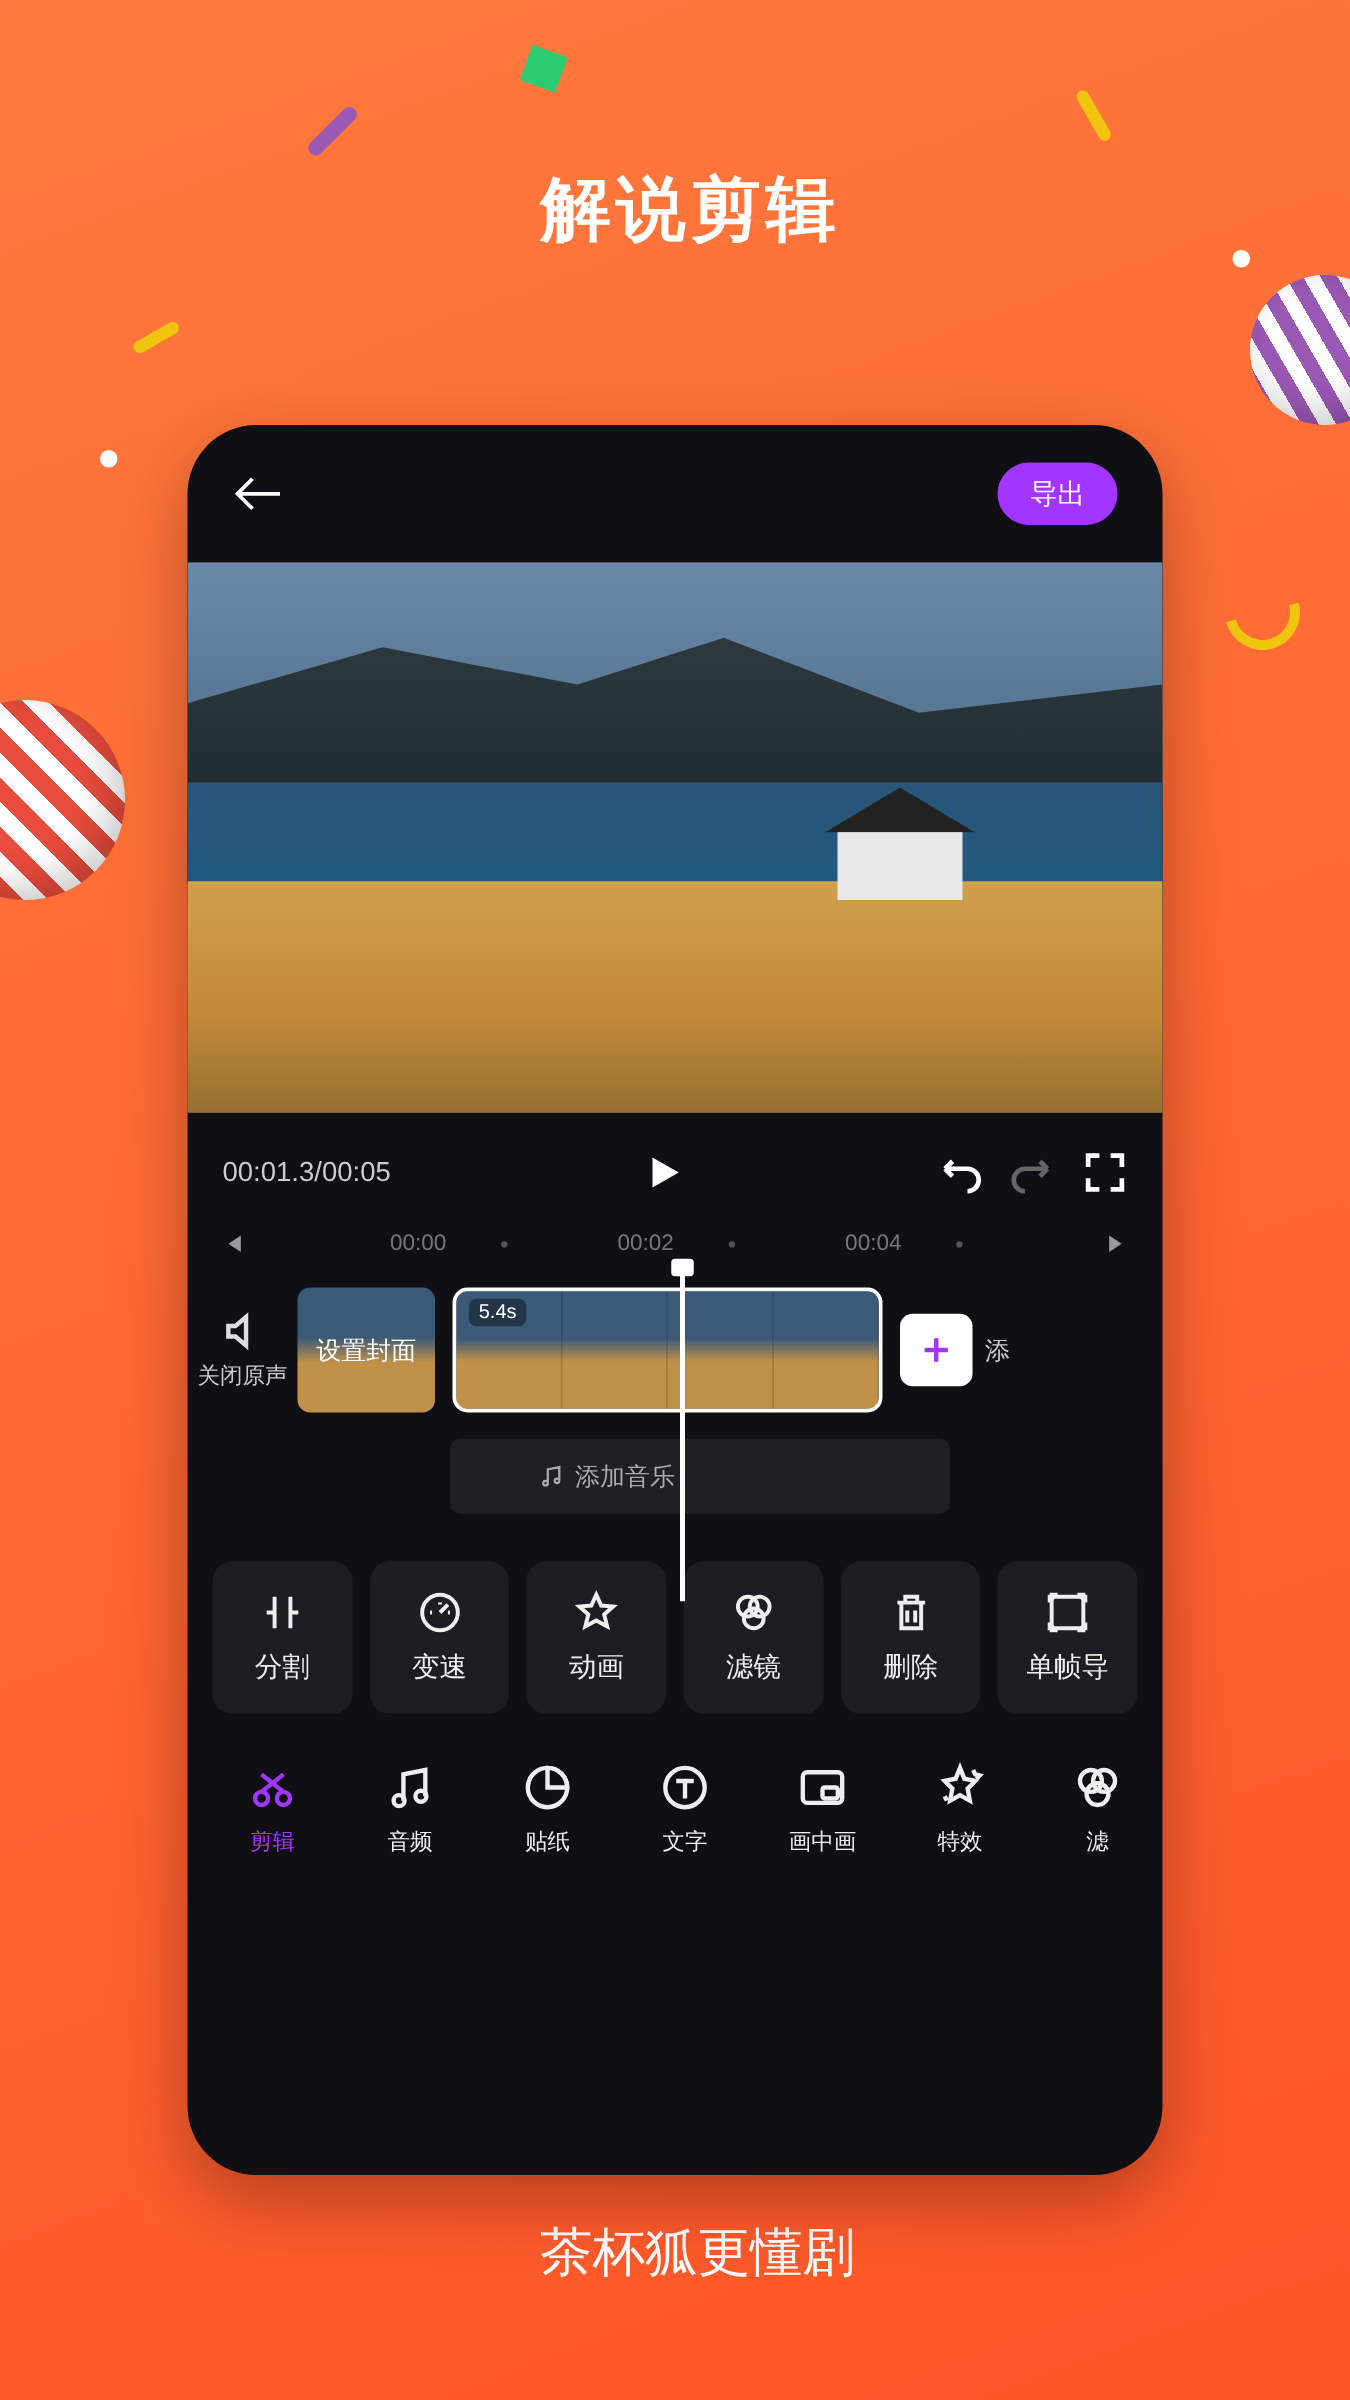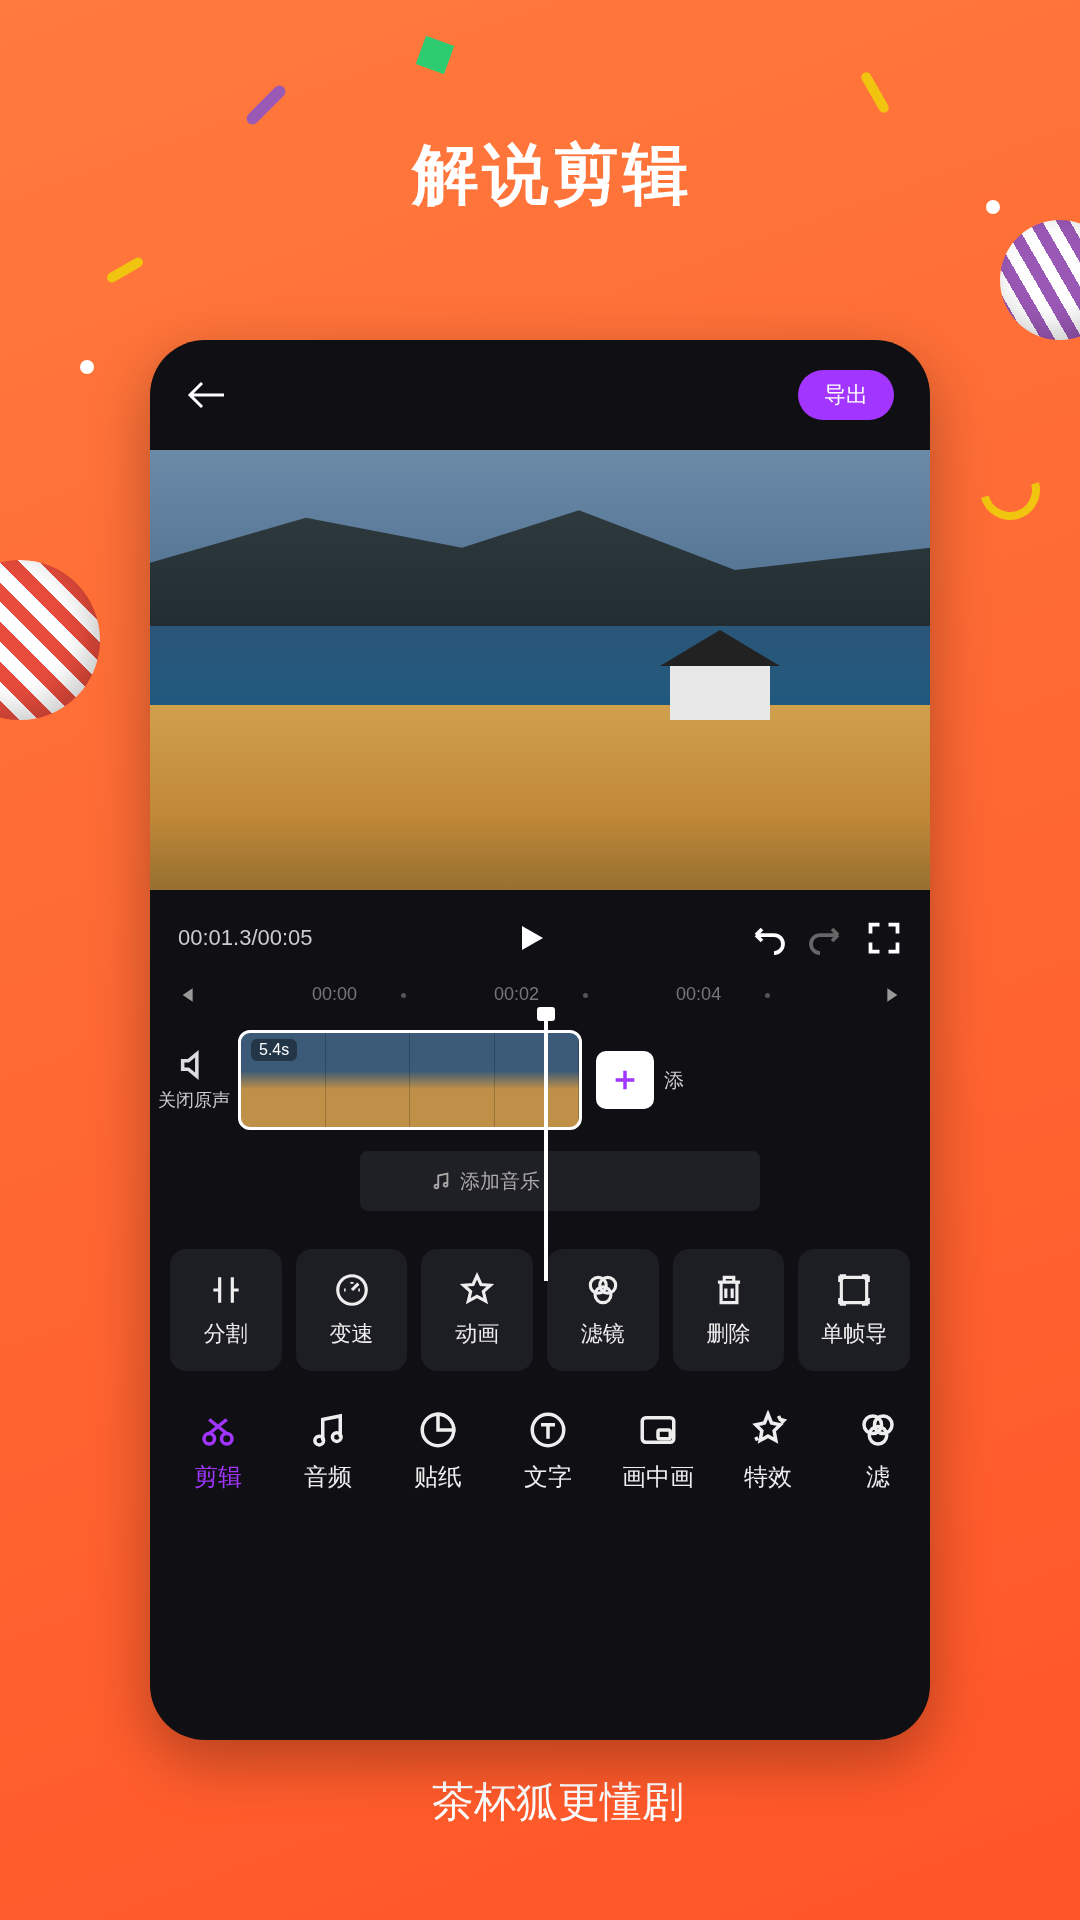--- a/index.html
+++ b/index.html
@@ -29,21 +29,21 @@
 }
 .ball1 { top: 560px; left: -60px; width: 160px; height: 160px; }
 .ball2 { top: 220px; right: -40px; width: 120px; height: 120px; background: repeating-linear-gradient(60deg, #fff 0 12px, #9b59b6 12px 24px); }
 .curl1 { position:absolute; top:460px; right:40px; width:60px; height:60px; border:8px solid #f1c40f; border-radius:50%; border-top-color:transparent; border-left-color:transparent; transform:rotate(30deg);}
 
 .promo-title {
   position: absolute;
   top: 130px;
   left: 0; right: 0;
   text-align: center;
-  font-size: 66px;
+  font-size: 56px;
   font-weight: 700;
   color: #fff;
   letter-spacing: 4px;
   padding-left: 25px;
 }
 .promo-sub {
   position: absolute;
   bottom: 90px;
   left: 0; right: 0;
   text-align: center;
@@ -191,21 +191,21 @@
 .tool-card svg { width:38px; height:38px; fill:none; stroke:#eee; stroke-width:2; }
 
 .bottom-nav {
   display:flex; gap:14px;
   padding: 14px 20px 30px;
   overflow:hidden;
 }
 .nav-item {
   flex:0 0 96px;
   display:flex; flex-direction:column; align-items:center; gap:10px;
-  color:#eee; font-size:24px;
+  color:#eee; font-size:18px;
 }
 .nav-item svg { width:42px; height:42px; fill:none; stroke:#eee; stroke-width:2; }
 .nav-item.active { color:#a235ff; }
 .nav-item.active svg { stroke:#a235ff; }
 </style>
 </head>
 <body>
 
 <div class="confetti conf1"></div>
 <div class="confetti conf2"></div>
@@ -286,20 +286,23 @@
   </div>
 
   <div class="track-row-wrap">
     <div class="track-row">
       <div class="mute-col">
         <svg viewBox="0 0 24 24">
             <path d="M4 9 H8 L14 4 V20 L8 15 H4 Z"></path>
           </svg>
         <span>关闭原声</span>
       </div>
+      <div class="cover-thumb">
+        <span>设置封面</span>
+      </div>
       <div class="clip">
         <div class="segs">
             <div></div>
             <div></div>
             <div></div>
             <div></div>
           </div>
         <div class="dur">5.4s</div>
       </div>
       <div class="add-tile">

